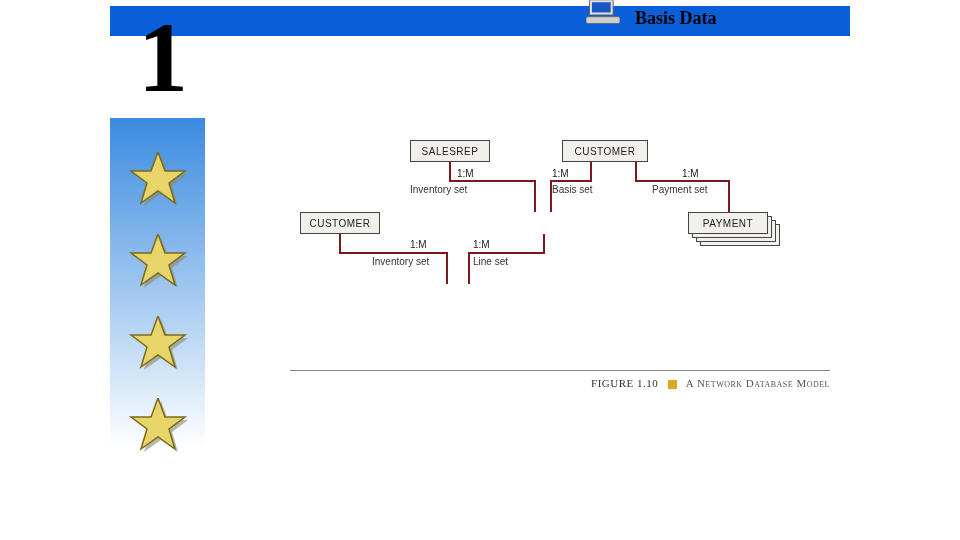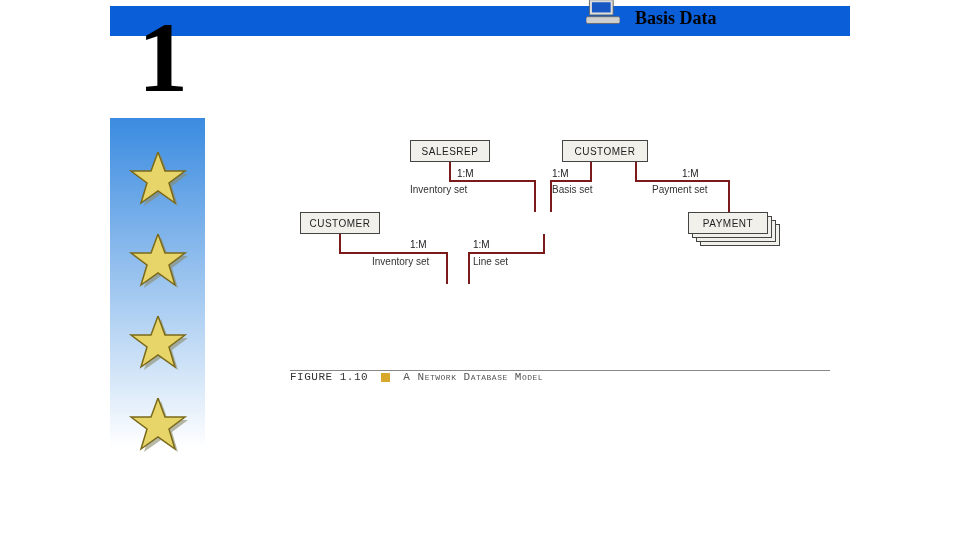--- a/index.html
+++ b/index.html
@@ -68,23 +68,23 @@
   .caption {
     position: absolute; font-size: 10px; color: #333; white-space: nowrap;
   }
   .ratio {
     position: absolute; font-size: 10px; color: #222; white-space: nowrap; font-weight: 500;
   }
   .line {
     position: absolute; background: #7a1a1a;
   }
   .figure-caption {
-    position: absolute; left: 0; right: 0; bottom: 0; text-align: left;
-    font-family: Liberation Mono, monospace; font-size: 11px; color: #555;
-    border-top: 1px solid #888; letter-spacing: 0.5px;
+    position: absolute; left: 0; right: 0; bottom: 0; text-align: right;
+    font-family: Liberation Serif, serif; font-size: 11px; color: #555;
+    border-top: 1px solid #888; padding-top: 6px; letter-spacing: 0.5px;
   }
   .figure-caption .lead { color: #333; }
   .figure-caption .sq { display:inline-block; width:9px; height:9px; background:#d8a82a; margin: 0 6px; vertical-align: middle; }
   .figure-caption .main { font-variant: small-caps; }
 </style>
 </head>
 <body>
 
 <div class="slide">
 

